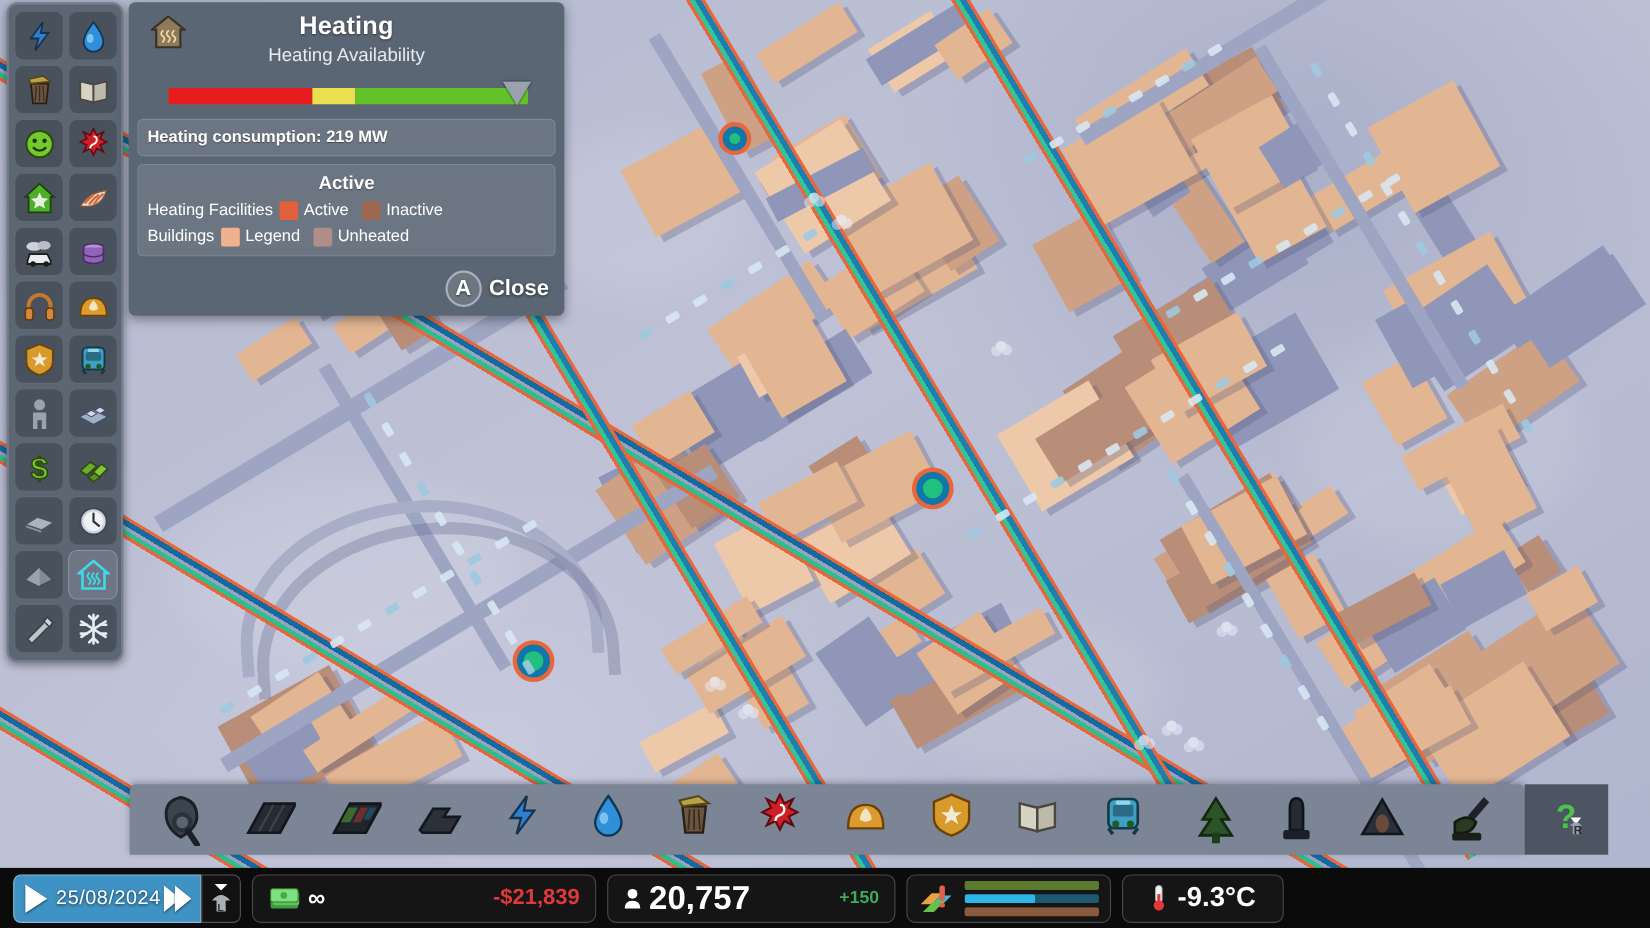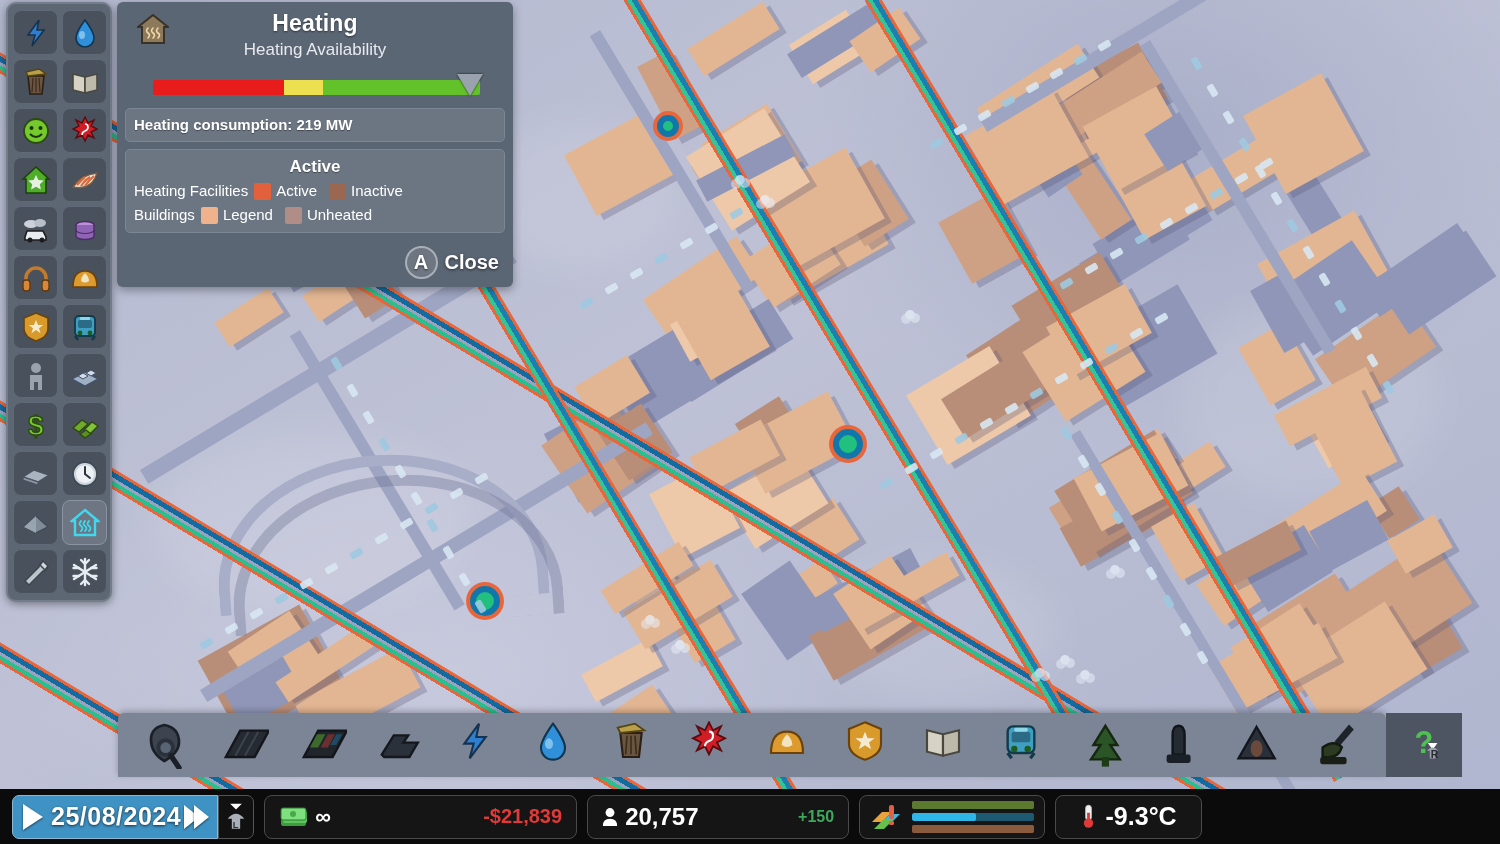--- a/index.html
+++ b/index.html
@@ -239,21 +239,21 @@
     cursor:pointer;
   }
   .playtri {
     width:0;height:0;
     border-top:13px solid transparent;
     border-bottom:13px solid transparent;
     border-left:20px solid #fff;
     filter:drop-shadow(0 1px 1px rgba(0,0,0,.6));
   }
   .datetxt {
-    color:#fff;font-size:25px;font-weight:bold;
+    color:#fff;font-size:18px;font-weight:normal;
     margin:0 8px;
     text-shadow:0 1px 3px rgba(0,0,0,.7);
     letter-spacing:.5px;
   }
   .ff { display:flex; }
   .ff i {
     width:0;height:0;display:block;
     border-top:12px solid transparent;
     border-bottom:12px solid transparent;
     border-left:15px solid #fff;
@@ -276,21 +276,21 @@
     display:flex;align-items:center;
     padding:0 14px;
     color:#fff;
   }
   #moneybox { width:313px; justify-content:space-between; }
   .moneyval { color:#e03a38; font-size:20px; font-weight:bold; }
   .infinity { font-size:22px; font-weight:bold; margin-left:6px; }
   #citybox { width:274px; justify-content:center; }
   .cityname { font-size:25px; font-weight:bold; letter-spacing:.3px; }
   #popbox { width:262px; justify-content:space-between; }
-  .popval { font-size:24px; font-weight:bold;text-align:right; }
+  .popval { font-size:30px; font-weight:bold;text-align:right; }
   .popdelta { color:#3ea85c; font-size:16px; font-weight:bold; }
   #demandbox { width:186px; gap:8px; padding:0 10px; }
   .bars { display:flex;flex-direction:column; gap:4px; flex:1; }
   .bar { height:8px; border-radius:2px; position:relative; overflow:hidden; }
   .barfill { position:absolute; left:0; top:0; bottom:0; border-radius:2px; }
   #tempbox { width:147px; justify-content:center; gap:10px; }
   .tempval { font-size:25px; font-weight:bold; }
 </style>
 </head>
 <body>

